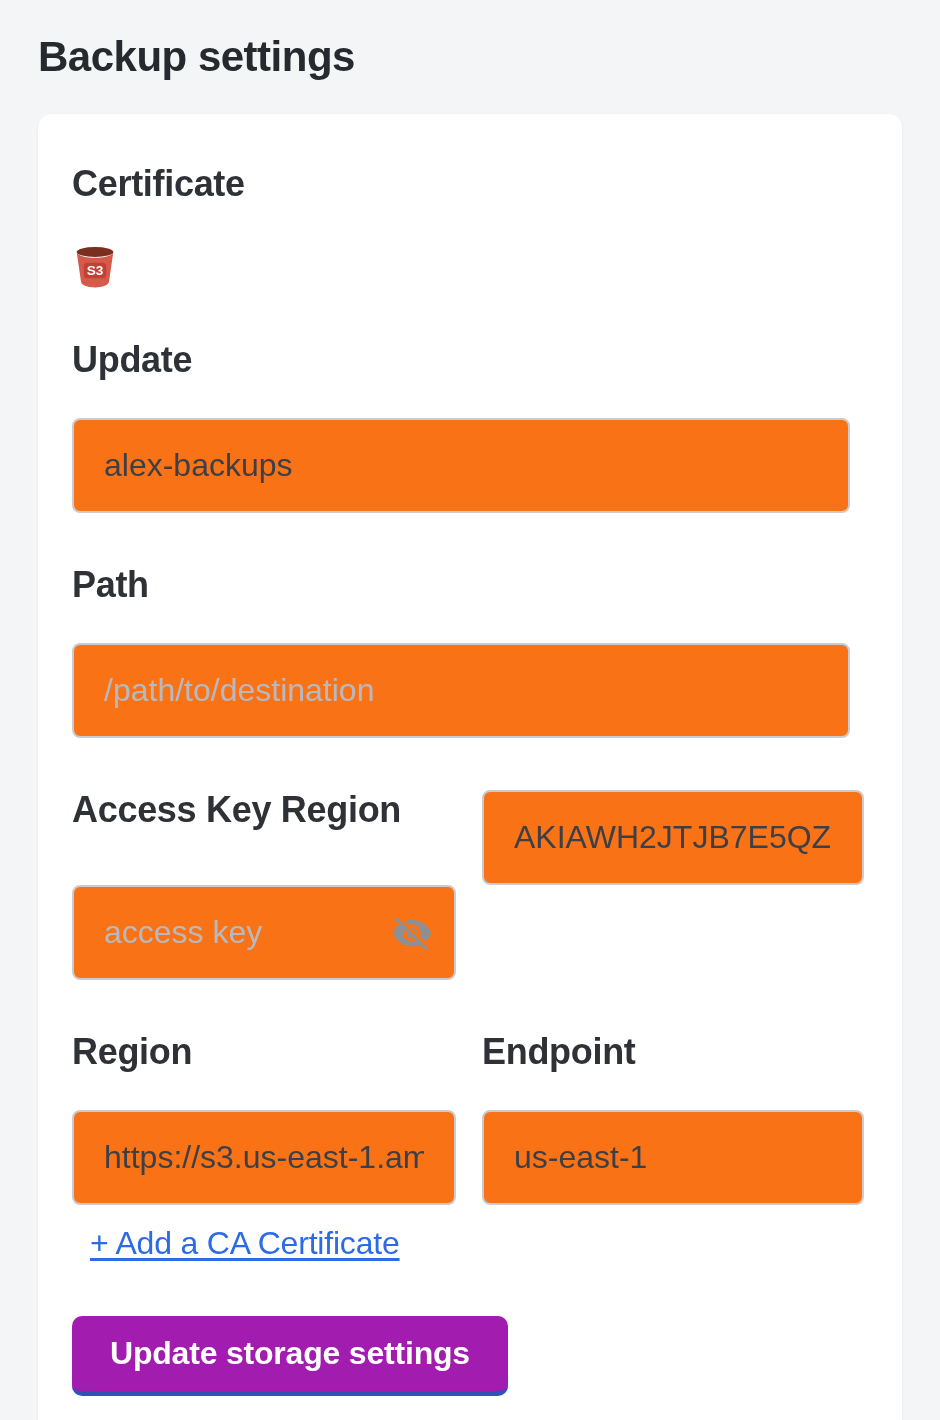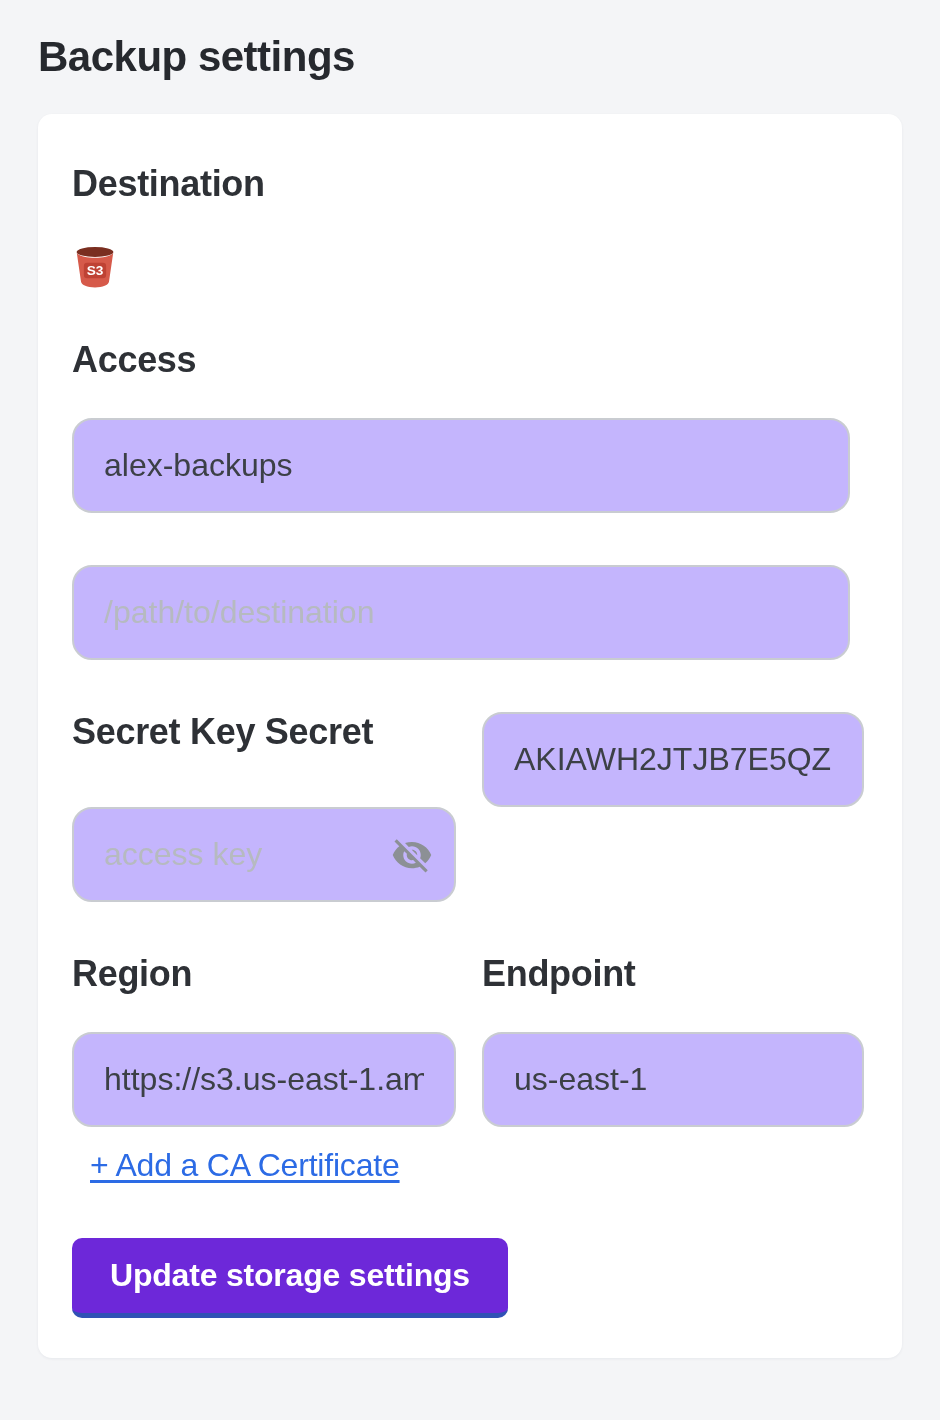--- a/index.html
+++ b/index.html
@@ -42,22 +42,22 @@
     margin: 0 0 50px 0;
   }
   .s3-icon { width: 46px; height: 48px; flex: none; display: block; }
   .dest-value { font-size: 38px; color: #34373c; letter-spacing: -0.3px; }
   .field { margin-bottom: 52px; }
   .text-input {
     display: block;
     height: 95px;
     width: 100%;
     border: 2px solid #c9ccd1;
-    border-radius: 20px;
-    background: #c4b5fd;
+    border-radius: 8px;
+    background: #f97316;
     padding: 0 30px;
     font-size: 32px;
     color: #3c4046;
     font-family: inherit;
     outline: none;
     text-overflow: clip;
   }
   .text-input.full { width: 778px; }
   .text-input::placeholder { color: #b6bac0; opacity: 1; }
   .two-col {
@@ -90,62 +90,63 @@
     text-decoration: underline;
     text-underline-offset: 4px;
     letter-spacing: -0.2px;
     cursor: pointer;
   }
   .submit-row { margin-top: 54px; }
   .submit-btn {
     display: inline-block;
     height: 80px;
     padding: 8px 38px;
-    background: #6d28d9;
+    background: #a21caf;
     border: none;
     border-bottom: 5px solid #3051b5;
     border-radius: 10px;
     color: #ffffff;
     font-size: 32px;
     font-weight: bold;
     font-family: inherit;
     letter-spacing: -0.2px;
     cursor: pointer;
   }
 </style>
 </head>
 <body>
 
 <div class="page">
   <h1 class="page-title">Backup settings</h1>
 
   <div class="card">
 
-    <span class="label">Destination</span>
+    <span class="label">Certificate</span>
 
     <div class="dest-row">
       <svg class="s3-icon" viewBox="0 0 64 64" aria-hidden="true">
         <path d="M6.5 12.5 C6.5 17 18 20.5 32 20.5 C46 20.5 57.5 17 57.5 12.5 L51.5 53.5 C51 58.5 42.5 61.8 32 61.8 C21.5 61.8 13 58.5 12.5 53.5 Z" fill="#d65a4a"></path>
         <ellipse cx="32" cy="12.5" rx="25.5" ry="7" fill="#7a2e20"></ellipse>
         <rect x="16.5" y="27.5" width="31" height="21.5" rx="4.5" fill="#bf4234"></rect>
         <text x="32" y="44.5" text-anchor="middle" font-size="19" font-weight="bold" fill="#ffffff">S3</text>
       </svg>
     </div>
 
     <div class="field">
-      <label class="label">Access</label>
+      <label class="label">Update</label>
       <input class="text-input full" type="text" value="alex-backups" style="">
     </div>
 
     <div class="field">
+      <label class="label">Path</label>
       <input class="text-input full" type="text" placeholder="/path/to/destination" style="">
     </div>
 
     <div class="two-col">
-      <label class="label">Secret Key Secret</label>
+      <label class="label">Access Key Region</label>
 
       <div class="input-wrap">
         <input class="text-input" type="text" value="AKIAWH2JTJB7E5QZL" style="">
       </div>
 
       <div class="input-wrap">
         <input class="text-input secret-input" type="text" placeholder="access key" style="">
         <button class="eye-btn" type="button">
           <svg viewBox="0 0 24 24" aria-hidden="true">
             <path d="M12 7c2.76 0 5 2.24 5 5 0 .65-.13 1.26-.36 1.83l2.92 2.92c1.51-1.26 2.7-2.89 3.43-4.75-1.73-4.39-6-7.5-11-7.5-1.4 0-2.74.25-3.98.7l2.16 2.16C10.74 7.13 11.35 7 12 7zM2 4.27l2.28 2.28.46.46C3.08 8.3 1.78 10.02 1 12c1.73 4.39 6 7.5 11 7.5 1.55 0 3.03-.3 4.38-.84l.42.42L19.73 22 21 20.73 3.27 3 2 4.27zM7.53 9.8l1.55 1.55c-.05.21-.08.43-.08.65 0 1.66 1.34 3 3 3 .22 0 .44-.03.65-.08l1.55 1.55c-.67.33-1.41.53-2.2.53-2.76 0-5-2.24-5-5 0-.79.2-1.53.53-2.2zm4.31-.78l3.15 3.15.02-.16c0-1.66-1.34-3-3-3l-.17.01z"></path>

